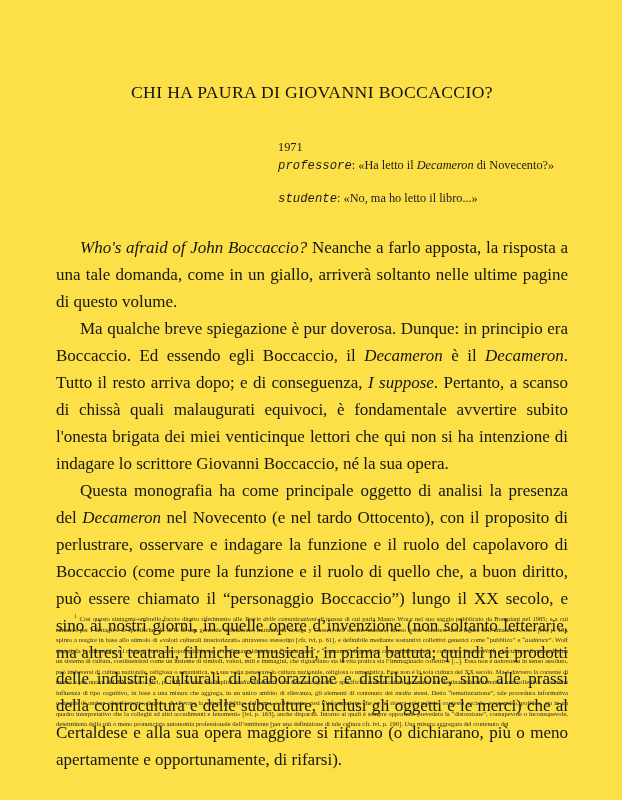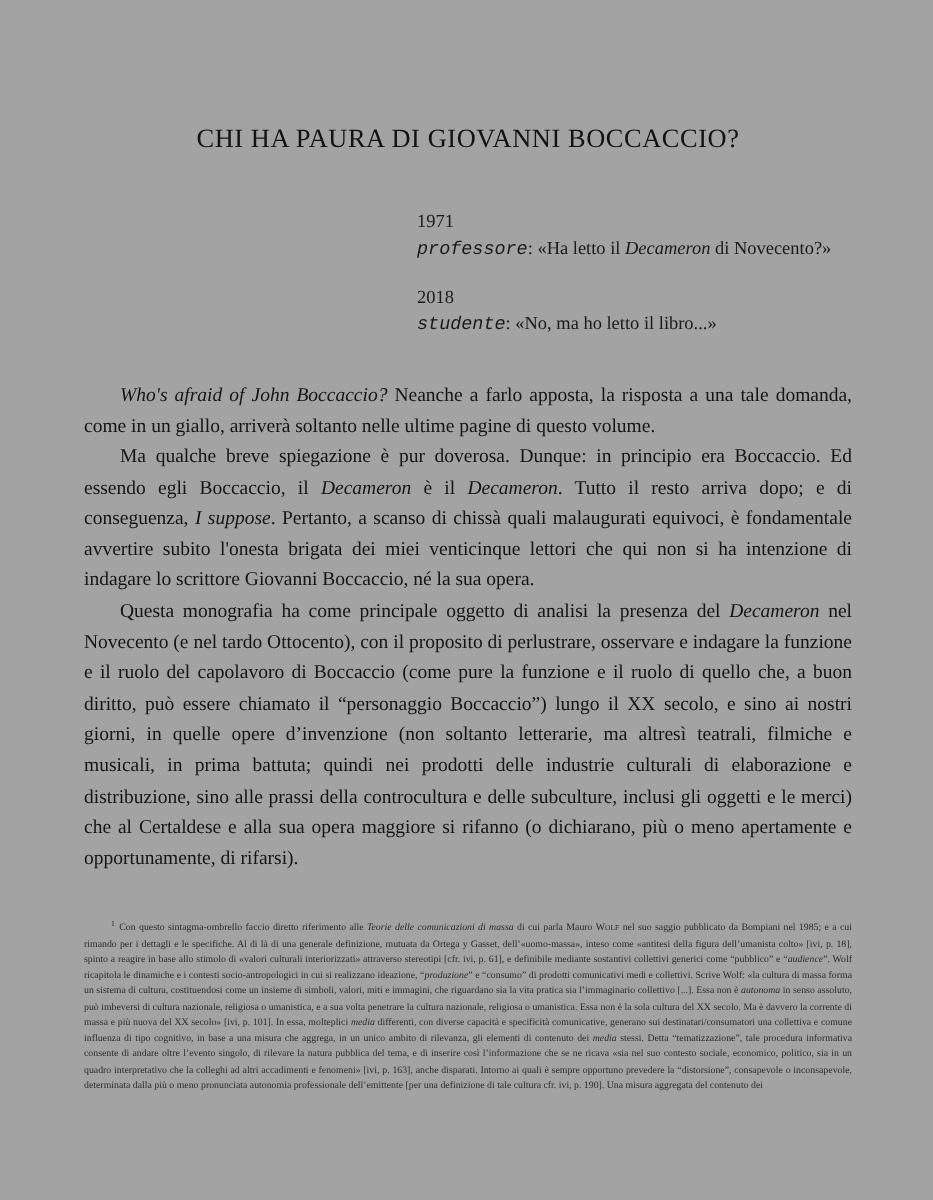--- a/index.html
+++ b/index.html
@@ -9,21 +9,21 @@
   }
   body {
     font-family: "Liberation Serif", "DejaVu Serif", serif;
     color: #1a1a1a;
   }
   .page {
     position: relative;
     width: 622px;
     height: 800px;
     margin: 0 auto;
-    background: #a3a3a3;
+    background: #fde047;
     overflow: hidden;
     box-sizing: border-box;
   }
   .content {
     position: absolute;
     left: 56px;
     top: 0;
     width: 512px;
   }
 
@@ -68,21 +68,21 @@
   }
 
   
   .body-text {
     margin-top: 27px;
   }
   .body-text p {
     margin: 0;
     text-indent: 24px;
     text-align: justify;
-    font-size: 13px;
+    font-size: 17px;
     line-height: 1.585;
     color: #151515;
     hyphens: auto;
     -webkit-hyphens: auto;
   }
   .body-text p.first {
     text-indent: 24px;
   }
   .em {
     font-style: italic;
@@ -129,21 +129,20 @@
     <h1 class="chapter-title">CHI HA PAURA DI GIOVANNI BOCCACCIO?</h1>
 
     <div class="epigraphs">
 
       <div class="epigraph">
         <span class="year">1971</span>
         <span class="line"><span class="speaker">professore</span><span>: «Ha letto il </span><span class="work">Decameron</span><span> di Novecento?»</span></span>
       </div>
 
       <div class="epigraph">
-        <span class="year">2018</span>
         <span class="line"><span class="speaker">studente</span><span>: «No, ma ho letto il libro...»</span></span>
       </div>
 
     </div>
 
     <div class="body-text">
 
       <p class="first"><span class="em">Who's afraid of John Boccaccio?</span><span> Neanche a farlo apposta, la risposta a una tale domanda, come in un giallo, arriverà soltanto nelle ultime pagine di questo volume.</span></p>
 
       <p><span>Ma qualche breve spiegazione è pur doverosa. Dunque: in principio era Boccaccio. Ed essendo egli Boccaccio, il </span><span class="work">Decameron</span><span> è il </span><span class="work">Decameron</span><span>. Tutto il resto arriva dopo; e di conseguenza, </span><span class="em">I suppose</span><span>. Pertanto, a scanso di chissà quali malaugurati equivoci, è fondamentale avvertire subito l'onesta brigata dei miei venticinque lettori che qui non si ha intenzione di indagare lo scrittore Giovanni Boccaccio, né la sua opera.</span></p>

